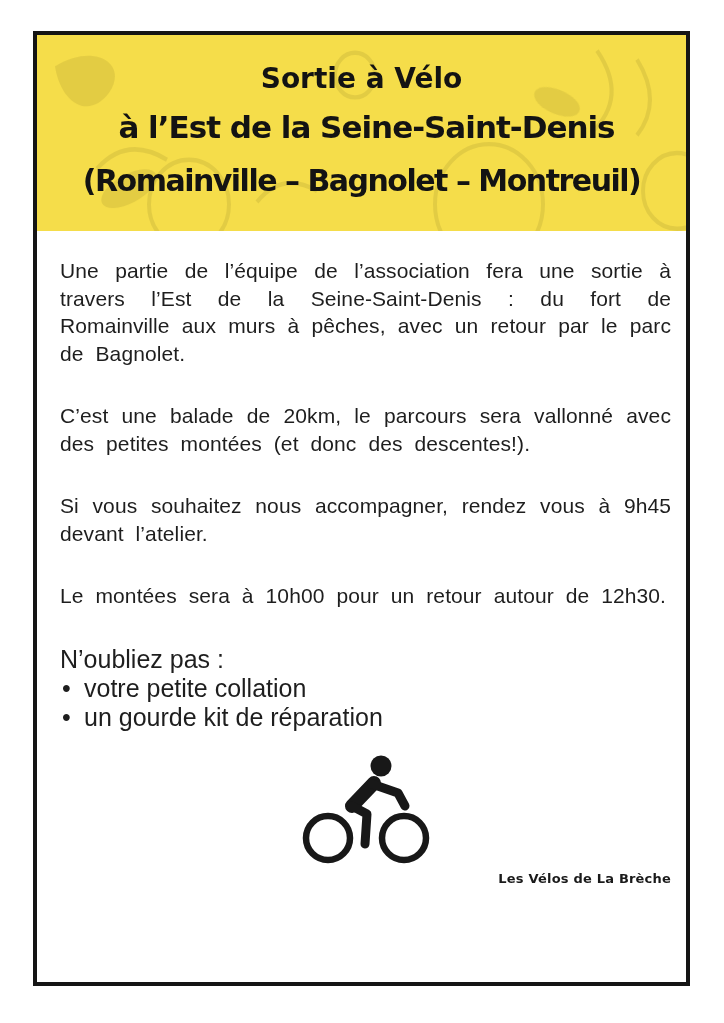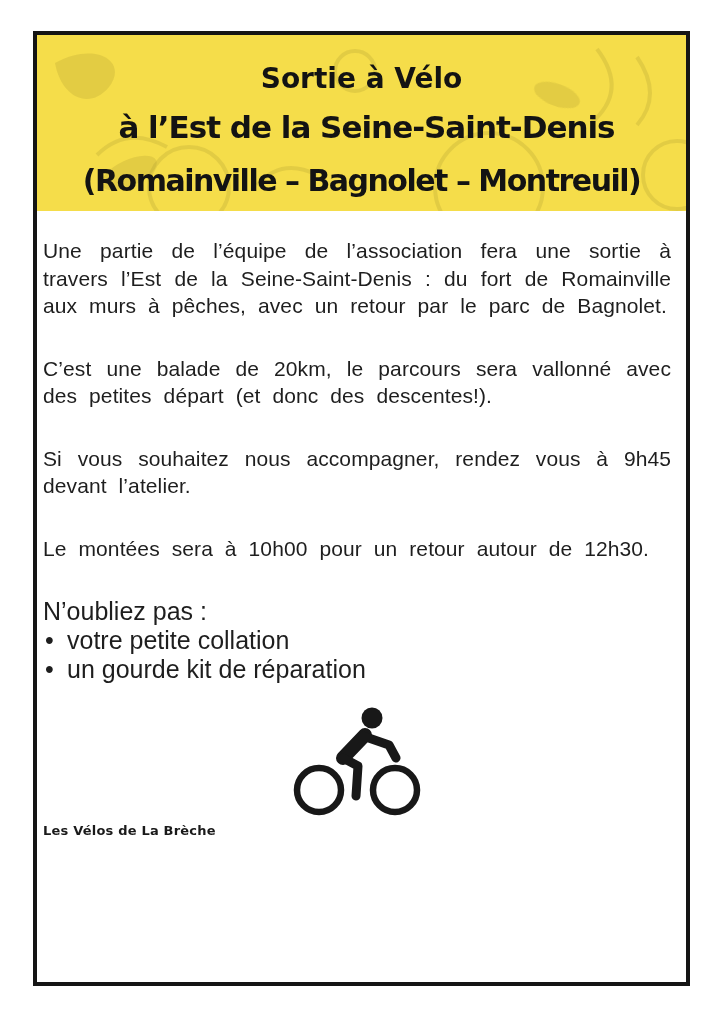--- a/index.html
+++ b/index.html
@@ -20,21 +20,21 @@
     top: 31px;
     width: 657px;
     height: 955px;
     box-sizing: border-box;
     border: 4px solid #151515;
     background: #ffffff;
   }
   
   .banner {
     position: relative;
-    height: 176px;
+    height: 196px;
     background: #f5dd4a;
     overflow: hidden;
     text-align: center;
   }
   .banner-watermark {
     position: absolute;
     inset: 0;
     width: 100%;
     height: 100%;
   }
@@ -47,21 +47,21 @@
     font-weight: 800;
     color: #131313;
     white-space: nowrap;
   }
   .title-1 { font-size: 28px; line-height: 44px; letter-spacing: 0px; }
   .title-2 { font-size: 31px; line-height: 52px; letter-spacing: -1px; margin-left: 10px; }
   .title-3 { font-size: 30px; line-height: 56px; letter-spacing: -1.5px; }
 
   
   .content {
-    padding: 26px 15px 0 6px;
+    padding: 26px 15px 0 23px;
     color: #1e1e1e;
   }
   .content p {
     margin: 0 0 35px 0;
     font-size: 21px;
     line-height: 27.5px;
     text-align: justify;
     word-spacing: 6px;
     letter-spacing: 0.1px;
   }
@@ -79,21 +79,21 @@
     line-height: 29px;
   }
   .bullet {
     display: inline-block;
     width: 22px;
     text-align: left;
     padding-left: 2px;
   }
   
   .logo {
-    text-align: left;
+    text-align: right;
     margin-top: 22px;
   }
   .logo svg {
     display: block;
     margin: 0 auto;
   }
   .logo-caption {
     font-family: "DejaVu Sans", sans-serif;
     font-weight: 700;
     font-size: 13px;
@@ -127,21 +127,21 @@
     </svg>
     <div class="banner-titles">
       <div class="title-line title-1">Sortie à Vélo</div>
       <div class="title-line title-2">à l’Est de la Seine-Saint-Denis</div>
       <div class="title-line title-3">(Romainville – Bagnolet – Montreuil)</div>
     </div>
   </div>
 
   <div class="content">
     <p>Une partie de l’équipe de l’association fera une sortie à travers l’Est de la Seine-Saint-Denis : du fort de Romainville aux murs à pêches, avec un retour par le parc de Bagnolet.</p>
-    <p>C’est une balade de 20km, le parcours sera vallonné avec des petites départ (et donc des descentes!).</p>
+    <p>C’est une balade de 20km, le parcours sera vallonné avec des petites montées (et donc des descentes!).</p>
     <p>Si vous souhaitez nous accompagner, rendez vous à 9h45 devant l’atelier.</p>
     <p>Le montées sera à 10h00 pour un retour autour de 12h30.</p>
 
     <div class="checklist-block">
       <div>N’oubliez pas :</div>
       <ul class="checklist">
         <li><span class="bullet">•</span><span>votre petite collation</span></li>
         <li><span class="bullet">•</span><span>un gourde kit de réparation</span></li>
       </ul>
     </div>

